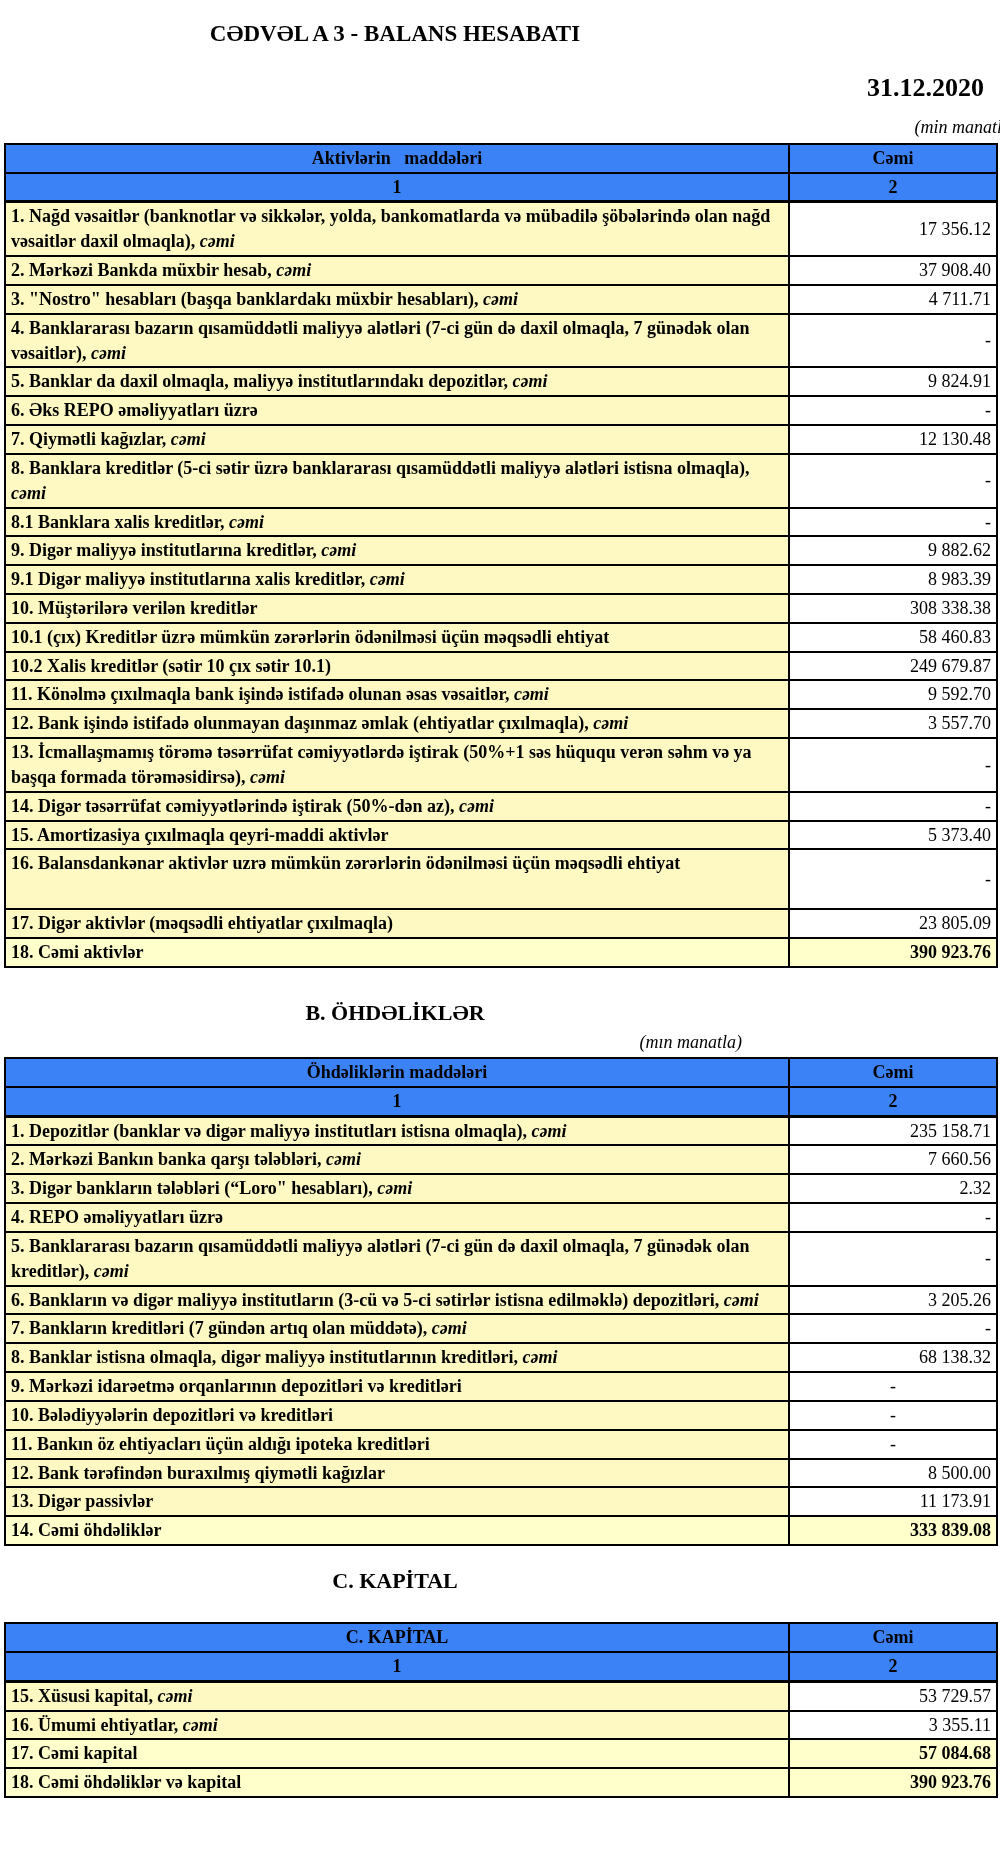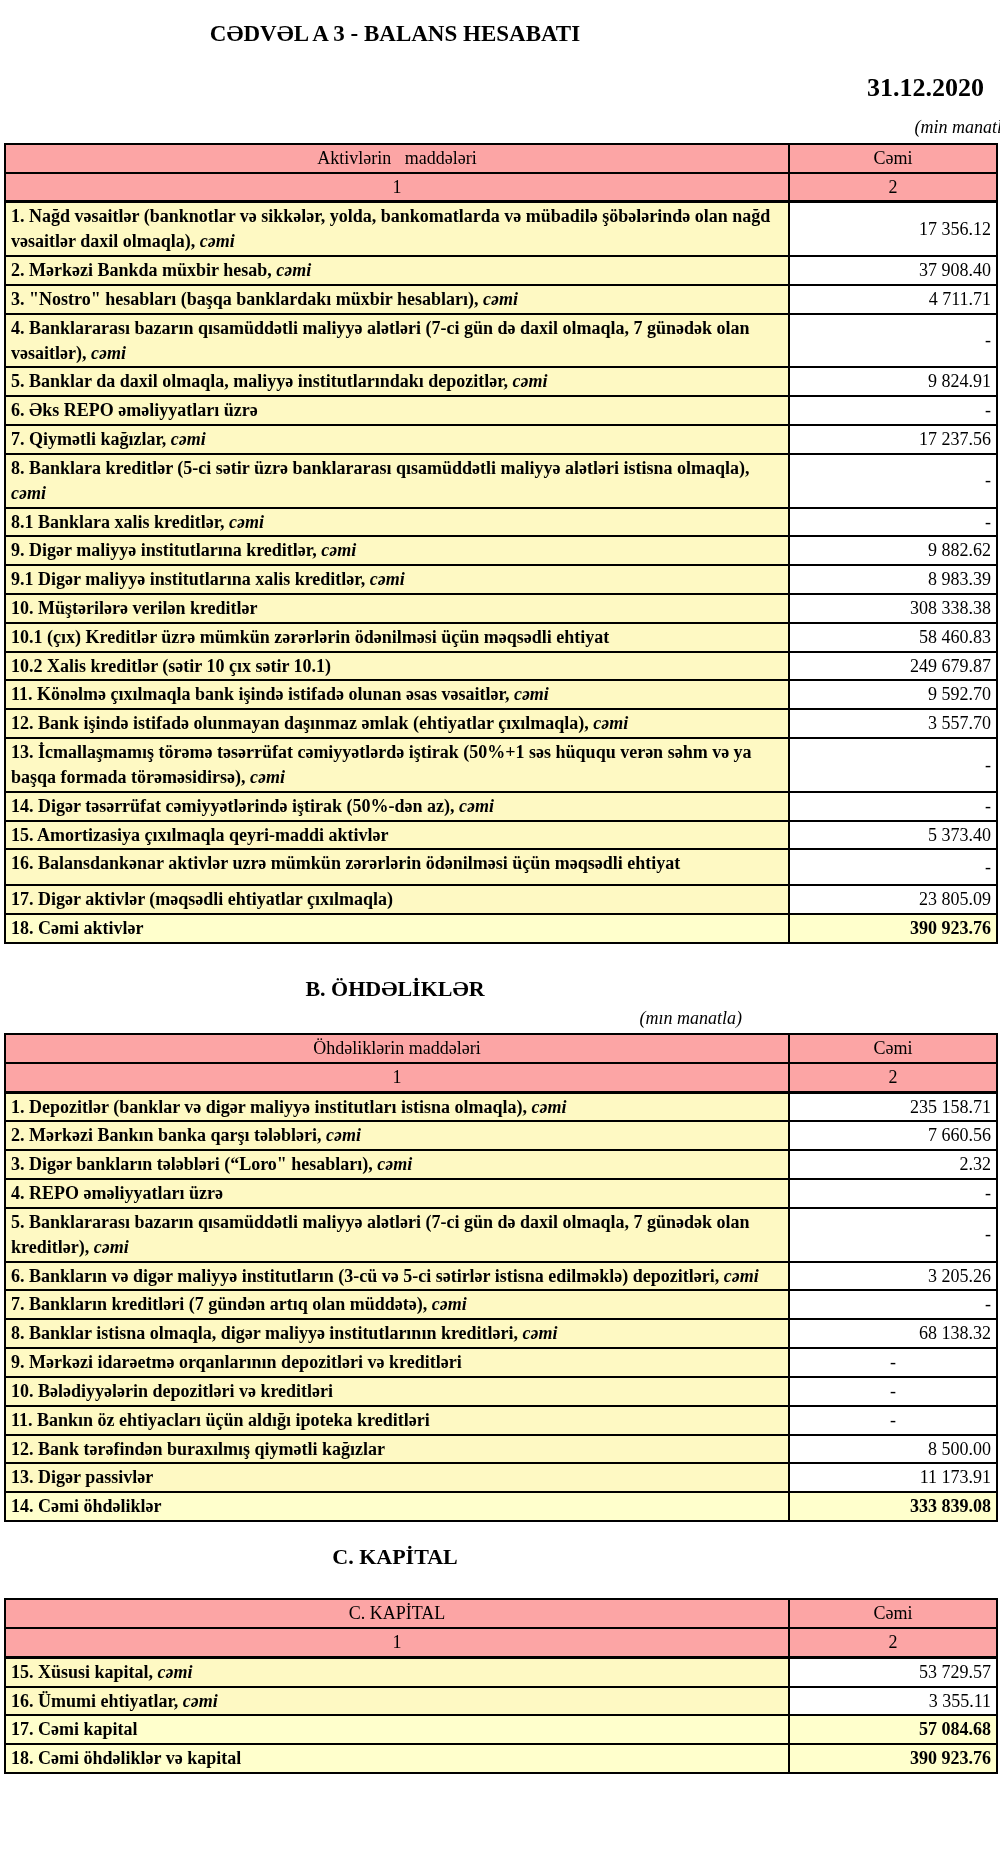--- a/index.html
+++ b/index.html
@@ -19,21 +19,21 @@
     width:992px;margin-left:4px;
   }
   table.sheet col.c1{width:784px;}
   table.sheet col.c2{width:208px;}
   table.sheet th,table.sheet td{
     border:2px solid #000;
     font-size:18px;line-height:1.38;
     padding:1px 5px;
   }
   table.sheet th.hdr{
-    background:#fca5a5;font-weight:normal;text-align:center;
+    background:#3b82f6;font-weight:bold;text-align:center;
     white-space:pre-wrap;padding:1px 4px;
   }
   table.sheet thead tr:last-child th{border-bottom:3px solid #000;}
   td.lbl{background:#fef9c3;text-align:left;vertical-align:top;font-weight:bold;}
   td.val{background:#ffffff;text-align:right;vertical-align:middle;}
   td.val.center{text-align:center;}
   tr.total td{background:#FFFFCC;font-weight:bold;}
   .section-heading{width:790px;text-align:center;font-weight:bold;font-size:22px;margin-top:32px;}
   .note-b{width:742px;text-align:right;font-style:italic;font-size:18px;margin-top:6px;margin-bottom:4px;}
   .section-heading.cap{margin-top:22px;margin-bottom:28px;}
@@ -86,21 +86,21 @@
         <tr>
           <td class="lbl">5. Banklar da daxil olmaqla, maliyyə institutlarındakı depozitlər, <i>cəmi</i></td>
           <td class="val">9 824.91</td>
         </tr>
         <tr>
           <td class="lbl">6. Əks REPO əməliyyatları üzrə</td>
           <td class="val">-</td>
         </tr>
         <tr>
           <td class="lbl">7. Qiymətli kağızlar, <i>cəmi</i></td>
-          <td class="val">17 237.56</td>
+          <td class="val">12 130.48</td>
         </tr>
         <tr>
           <td class="lbl">8. Banklara kreditlər (5-ci sətir üzrə banklararası qısamüddətli maliyyə alətləri istisna olmaqla), <i>cəmi</i></td>
           <td class="val">-</td>
         </tr>
         <tr>
           <td class="lbl">8.1 Banklara xalis kreditlər, <i>cəmi</i></td>
           <td class="val">-</td>
         </tr>
         <tr>
@@ -137,21 +137,21 @@
         </tr>
         <tr>
           <td class="lbl">14. Digər təsərrüfat cəmiyyətlərində iştirak (50%-dən az), <i>cəmi</i></td>
           <td class="val">-</td>
         </tr>
         <tr>
           <td class="lbl">15. Amortizasiya çıxılmaqla qeyri-maddi aktivlər</td>
           <td class="val">5 373.40</td>
         </tr>
         <tr>
-          <td class="lbl" style="padding-bottom: 8px; margin-top: 40px;">16. Balansdankənar aktivlər uzrə mümkün zərərlərin ödənilməsi üçün məqsədli ehtiyat</td>
+          <td class="lbl" style="padding-bottom: 32px; margin-top: 40px;">16. Balansdankənar aktivlər uzrə mümkün zərərlərin ödənilməsi üçün məqsədli ehtiyat</td>
           <td class="val">-</td>
         </tr>
         <tr>
           <td class="lbl">17. Digər aktivlər (məqsədli ehtiyatlar çıxılmaqla)</td>
           <td class="val">23 805.09</td>
         </tr>
         <tr class="total">
           <td class="lbl">18. Cəmi aktivlər</td>
           <td class="val">390 923.76</td>
         </tr>

